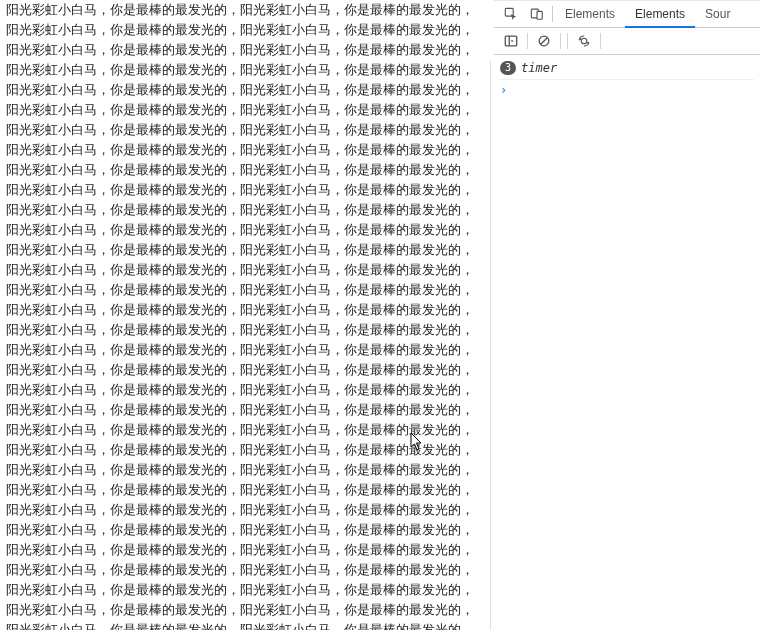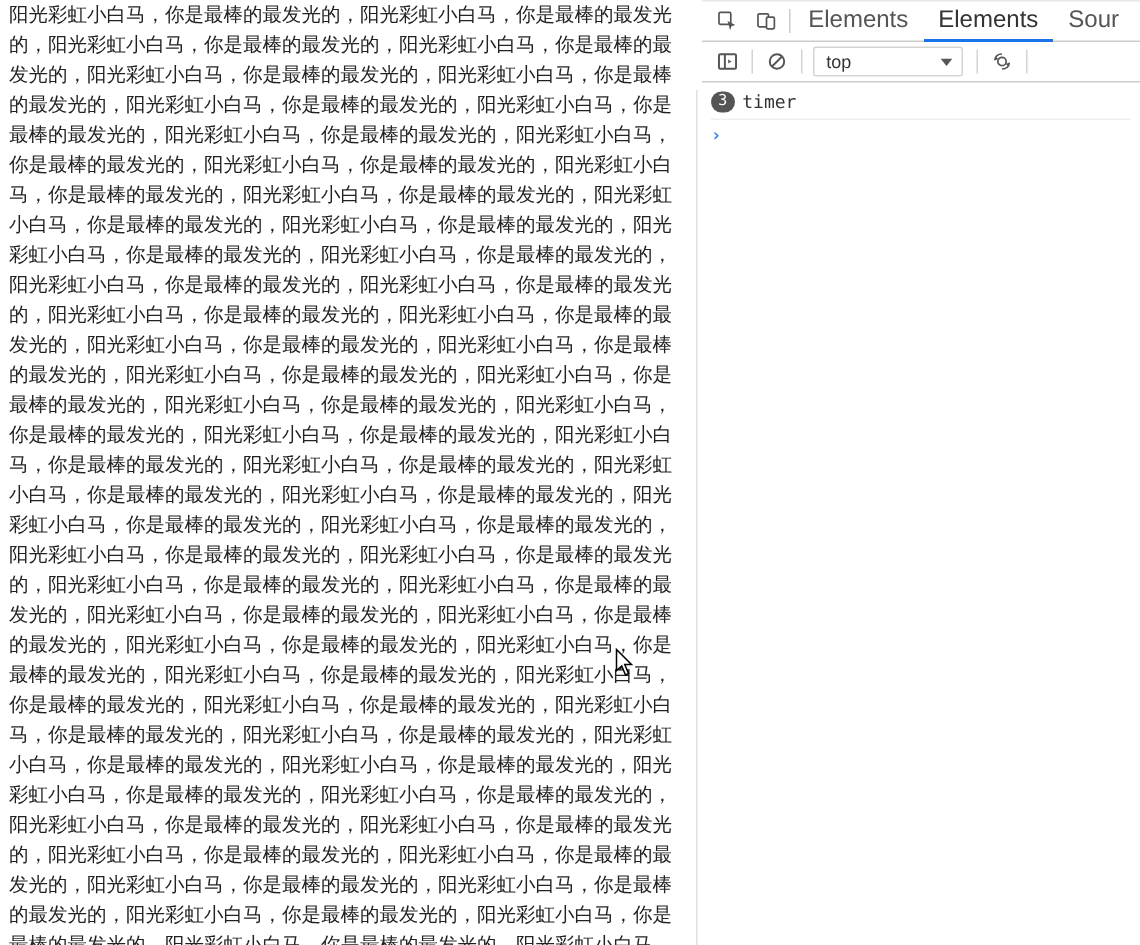--- a/index.html
+++ b/index.html
@@ -74,21 +74,21 @@
       background: #ccc;
       margin: 0 2px;
     }
     .dt-tab {
       padding: 0 10px;
       height: 27px;
       display: flex;
       align-items: center;
       color: #555;
       cursor: pointer;
-      font-size: 16px;
+      font-size: 12px;
     }
     .dt-tab.active {
       color: #333;
       border-bottom: 2px solid #1a73e8;
       padding-bottom: 0;
       height: 27px;
       margin-bottom: -1px;
     }
     .dt-toolbar {
       display: flex;
@@ -147,21 +147,21 @@
       background: #555;
       color: #fff;
       border-radius: 8px;
       font-size: 10px;
       padding: 0 5px;
       height: 14px;
       line-height: 14px;
       min-width: 11px;
       text-align: center;
     }
-    .log-text { color: #333; }
+    .log-text { color: #333; font-style: italic; }
     .prompt-row {
       display: flex;
       align-items: center;
       padding: 3px 0;
       gap: 6px;
     }
     .prompt-caret { color: #367cf1; font-weight: bold; font-size: 12px; }
     .prompt-input {
       border: none;
       outline: none;
@@ -216,28 +216,20 @@
       </svg>
     </div>
     <div class="dt-tool-sep"></div>
     <div class="dt-tool-btn">
       <svg viewBox="0 0 16 16" fill="none" stroke="currentColor" stroke-width="1.5">
         <circle cx="8" cy="8" r="5.5"></circle>
         <line x1="4.2" y1="11.8" x2="11.8" y2="4.2"></line>
       </svg>
     </div>
     <div class="dt-tool-sep"></div>
-    <div class="dt-context-select">
-      <span>top</span>
-      <span class="dt-caret">
-        <svg viewBox="0 0 8 5">
-            <path d="M0 0 L4 5 L8 0 Z" fill="#555"></path>
-          </svg>
-      </span>
-    </div>
     <div class="dt-tool-sep"></div>
     <div class="dt-tool-btn">
       <svg viewBox="0 0 16 16" fill="none" stroke="currentColor" stroke-width="1.3">
         <circle cx="8" cy="8" r="3.2"></circle>
         <path d="M2.5 7 C2.5 4 5 2.3 8 2.3 M13.5 9 C13.5 12 11 13.7 8 13.7"></path>
         <path d="M3.5 4.3 L2.4 7.1 L5.2 6.2 M12.5 11.7 L13.6 8.9 L10.8 9.8" fill="currentColor" stroke="none"></path>
       </svg>
     </div>
     <div class="dt-tool-sep"></div>
   </div>

